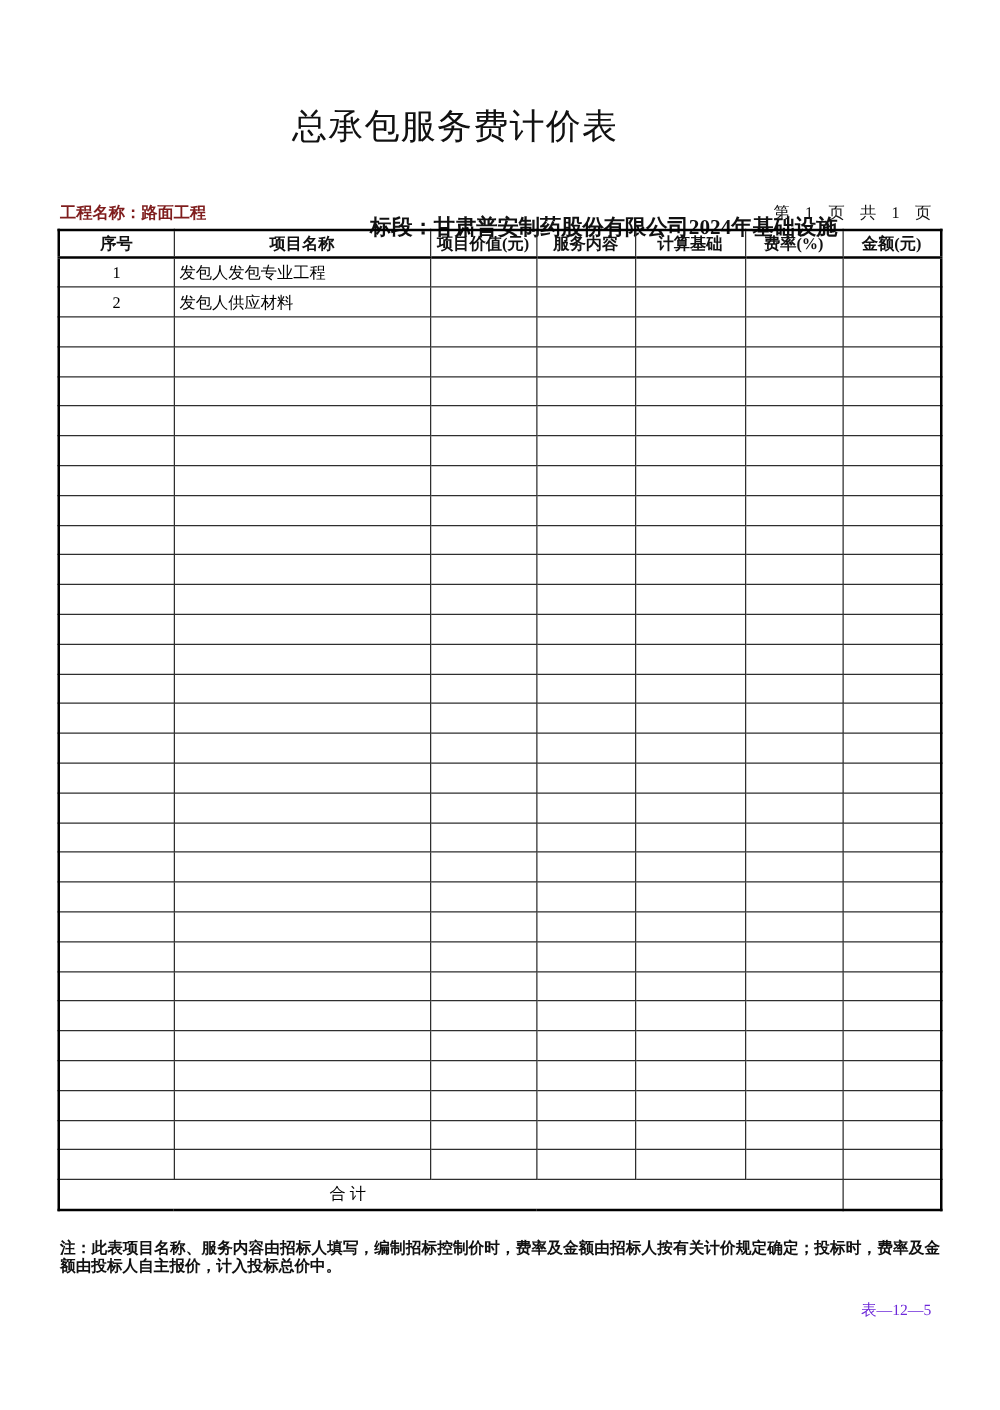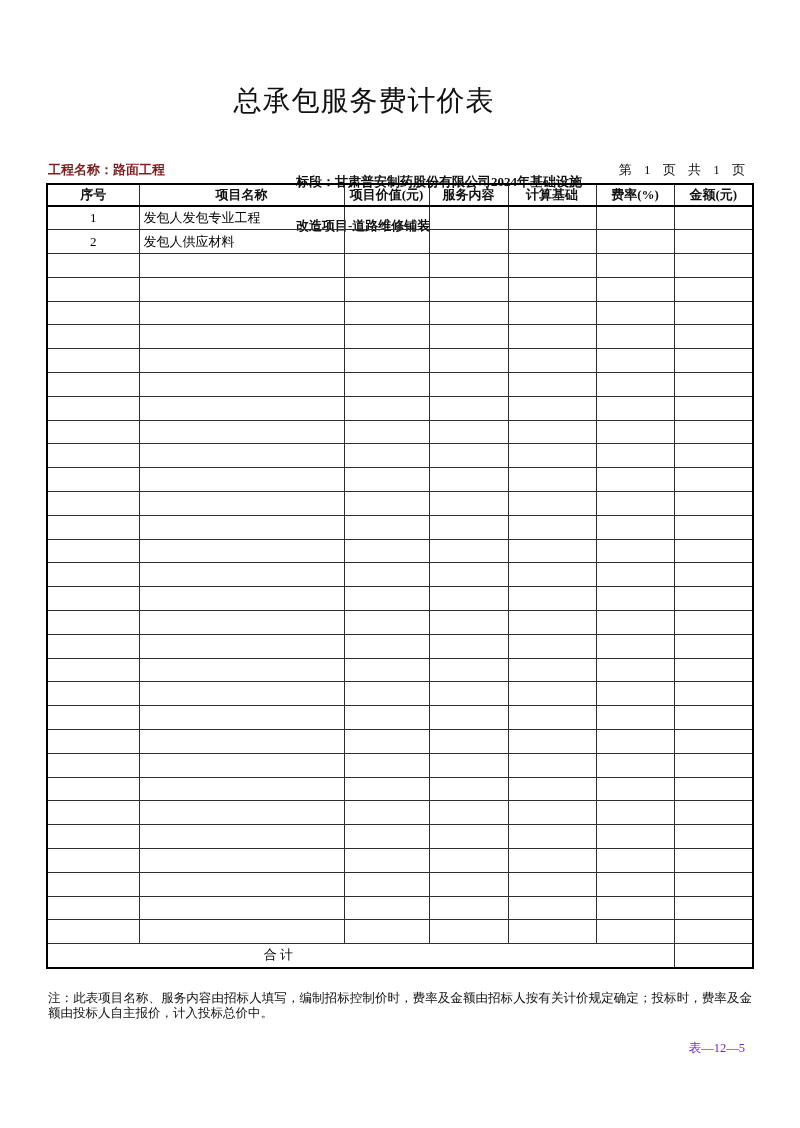--- a/index.html
+++ b/index.html
@@ -23,21 +23,21 @@
 
   .meta-project {
     position: absolute;
     left: 48px; top: 161px;
     font-size: 13px; font-weight: bold; color: #7f1d1d;
     white-space: pre;
   }
   .meta-section {
     position: absolute;
     left: 296px; top: 146px;
-    font-size: 13px; font-weight: bold; color: #111;
+    font-size: 17px; font-weight: bold; color: #111;
     line-height: 14.5px;
     white-space: pre;
   }
   .meta-page {
     position: absolute;
     right: 55px; top: 161px;
     font-size: 13px; font-weight: normal; color: #111;
     word-spacing: 9px;
     white-space: pre;
   }
@@ -72,21 +72,21 @@
     text-align: center;
     padding-right: 165px;
     white-space: pre;
   }
 
   .doc-note {
     position: absolute;
     left: 48px; top: 991px;
     width: 704px;
     font-size: 12.5px;
-    font-weight: normal;
+    font-weight: bold;
     line-height: 14.5px;
     color: #111;
     text-align: justify;
   }
 
   .form-code {
     position: absolute;
     right: 55px; top: 1040px;
     font-size: 12.5px;
     color: #6d28d9;
@@ -97,21 +97,20 @@
 <body>
 
 <div class="page">
 
   <div class="doc-title">总承包服务费计价表</div>
 
   <div class="meta-project">工程名称：路面工程</div>
 
   <div class="meta-section">
     <div>标段：甘肃普安制药股份有限公司2024年基础设施</div>
-    <div>改造项目-道路维修铺装</div>
   </div>
 
   <div class="meta-page">第 1 页 共 1 页</div>
 
   <table class="fee-table">
     <colgroup>
       <col style="width:92px">
         <col style="width:205px">
         <col style="width:85px">
       <col style="width:79px">

